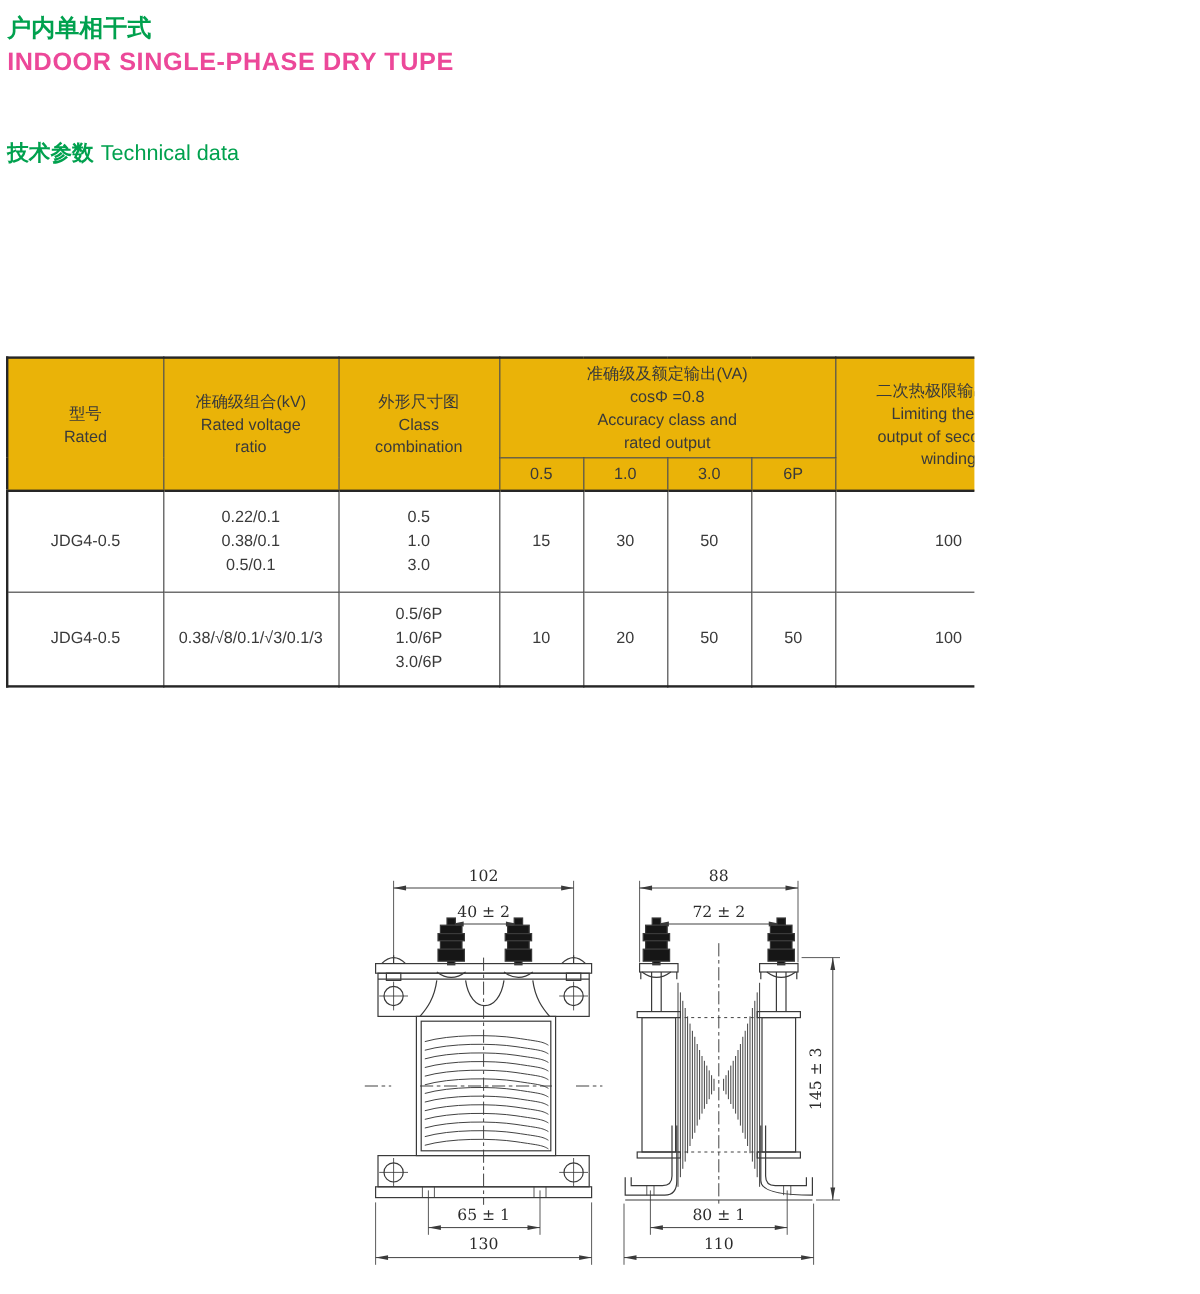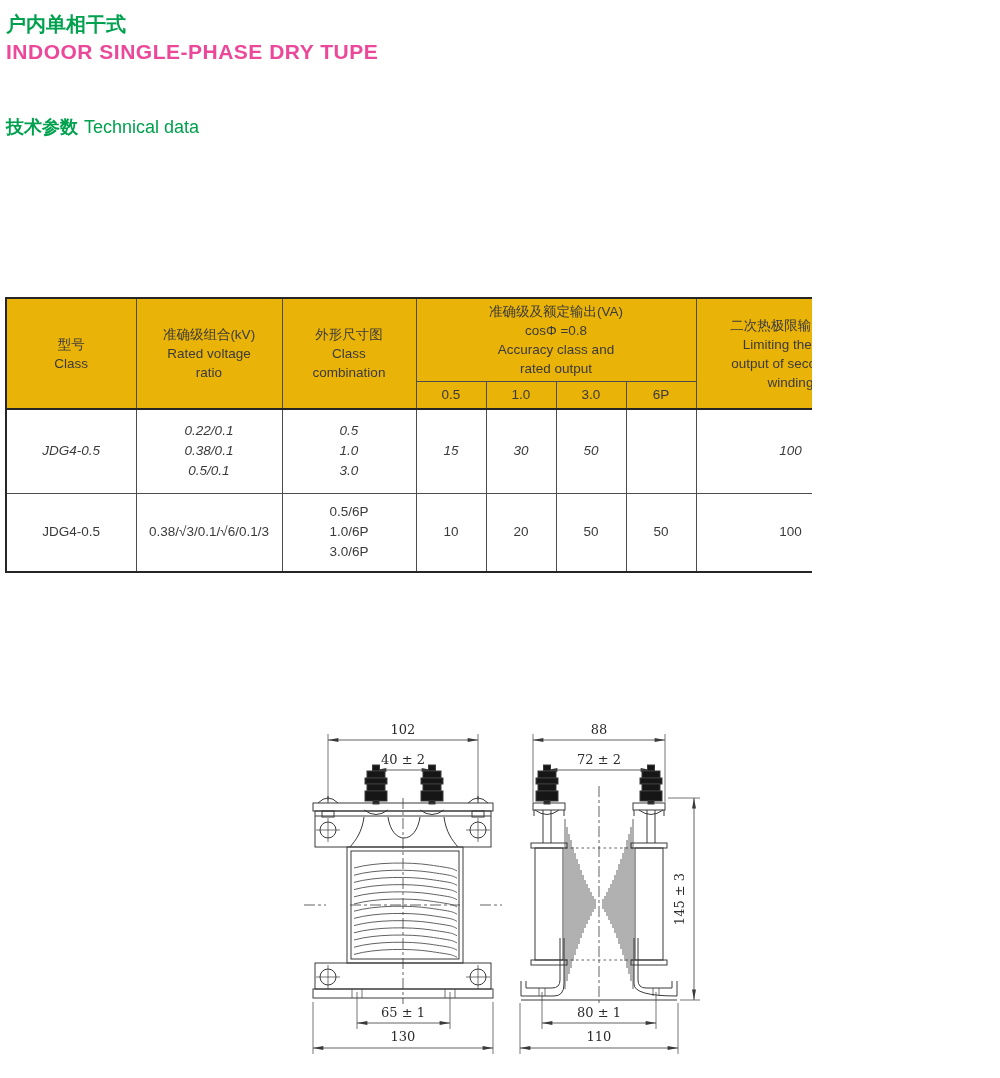--- a/index.html
+++ b/index.html
@@ -22,21 +22,21 @@
   
   table.spec{position:absolute;left:5px;top:297px;width:990px;border-collapse:collapse;
              table-layout:fixed;border:2px solid #262626;font-size:13.5px;color:#3a3a3a;}
   table.spec th,table.spec td{border:1px solid #4d4d4d;text-align:center;vertical-align:middle;
              font-weight:normal;padding:0 2px;}
   table.spec thead th{background:#eab308;line-height:19px;}
   table.spec thead tr.main{height:83px;}
   table.spec thead tr.sub{height:28px;}
   table.spec tbody tr.r1{height:84px;}
   table.spec tbody tr.r2{height:79px;}
-  table.spec tbody tr.r1 td{border-top:2.5px solid #262626;font-style:italic;}
+  table.spec tbody tr.r1 td{border-top:2.5px solid #262626;}
   .ml{white-space:pre-line;}
   table.spec tbody td{line-height:20px;}
 
   
   svg.drawings{position:absolute;left:280px;top:690px;}
   .body-lines{stroke:#3a3a3a;stroke-width:1;fill:none;}
   .dimgrp{stroke:#3a3a3a;stroke-width:.8;fill:none;}
   .dim{marker-start:url(#arr);marker-end:url(#arr);}
   .ext{stroke-width:.7;}
   .cl{stroke-dasharray:11 3 3 3;stroke-width:.8;}
@@ -67,21 +67,21 @@
       <col style="width:70px">
         <col style="width:70px">
         <col style="width:70px">
         <col style="width:70px">
       <col style="width:189px">
         <col style="width:111px">
     </colgroup>
     <thead>
       <tr class="main">
         <th rowspan="2" class="ml">型号
-Class</th>
+Rated</th>
         <th rowspan="2" class="ml">准确级组合(kV)
 Rated voltage
 ratio</th>
         <th rowspan="2" class="ml">外形尺寸图
 Class
 combination</th>
         <th colspan="4" class="ml">准确级及额定输出(VA)
 cosΦ =0.8
 Accuracy class and
 rated output</th>
@@ -110,21 +110,21 @@
 3.0</td>
         <td>15</td>
         <td>30</td>
         <td>50</td>
         <td></td>
         <td>100</td>
         <td rowspan="2">4</td>
       </tr>
       <tr class="r2">
         <td>JDG4-0.5</td>
-        <td class="ml">0.38/√3/0.1/√6/0.1/3</td>
+        <td class="ml">0.38/√8/0.1/√3/0.1/3</td>
         <td class="ml">0.5/6P
 1.0/6P
 3.0/6P</td>
         <td>10</td>
         <td>20</td>
         <td>50</td>
         <td>50</td>
         <td>100</td>
       </tr>
     </tbody>

